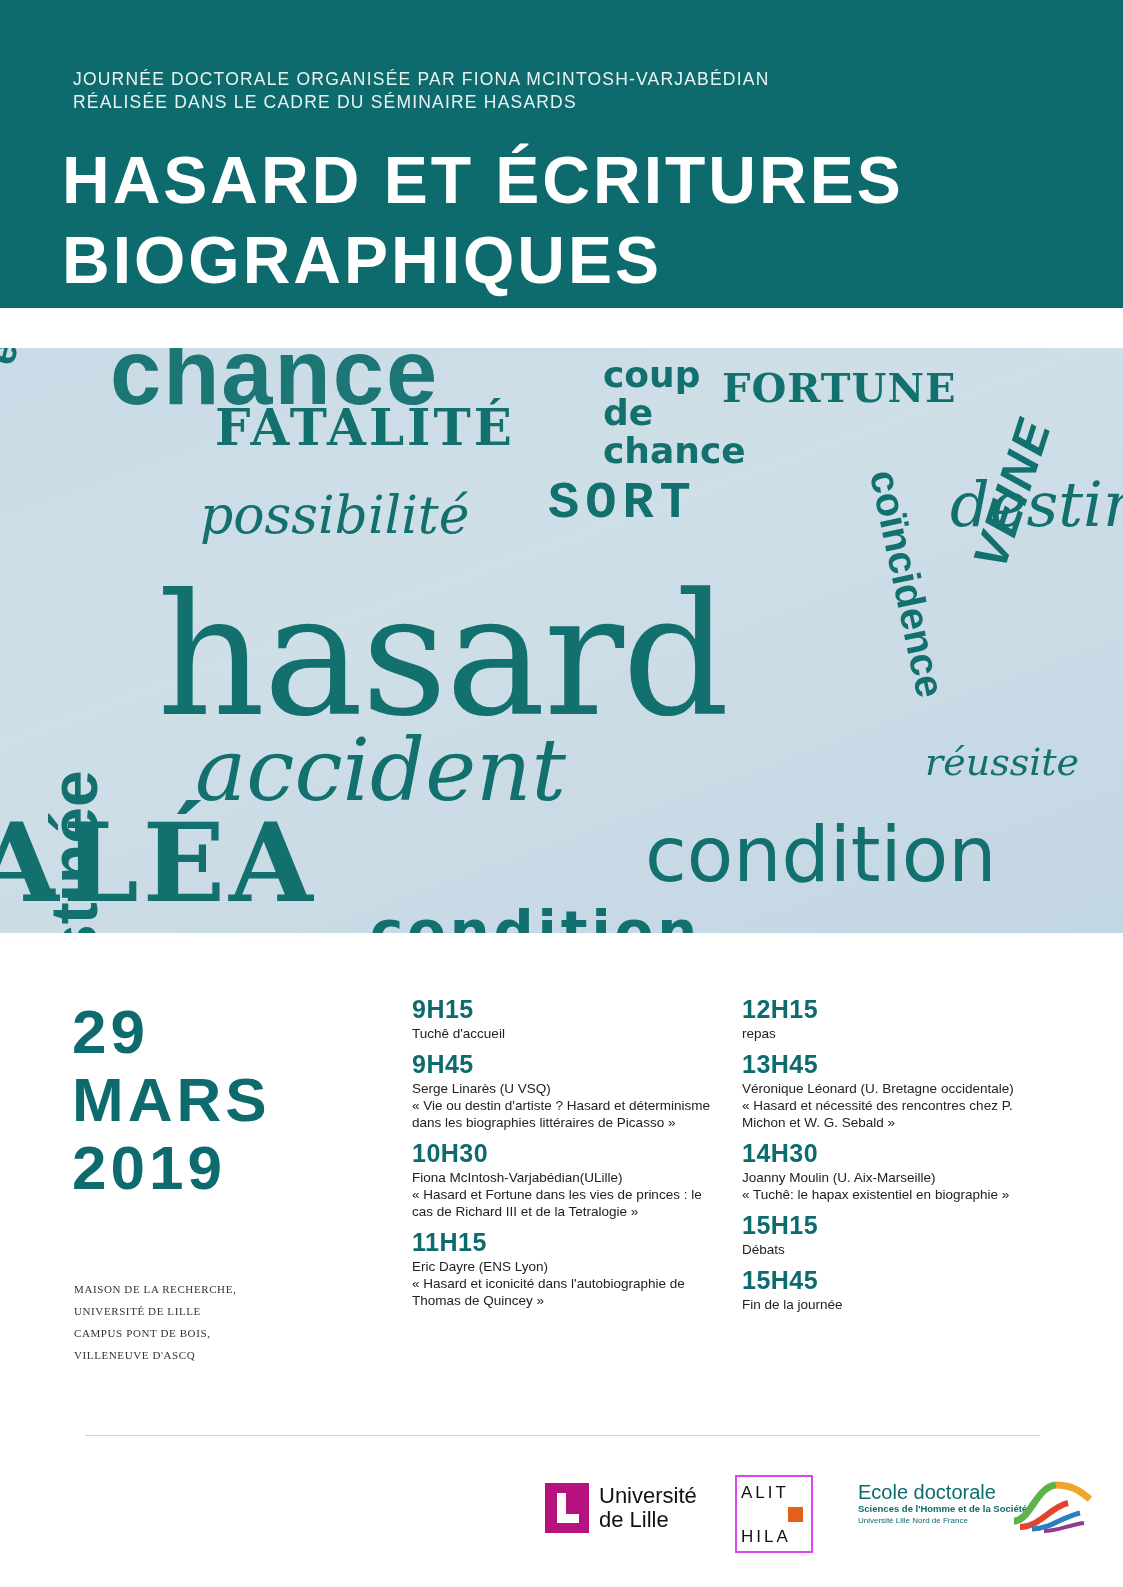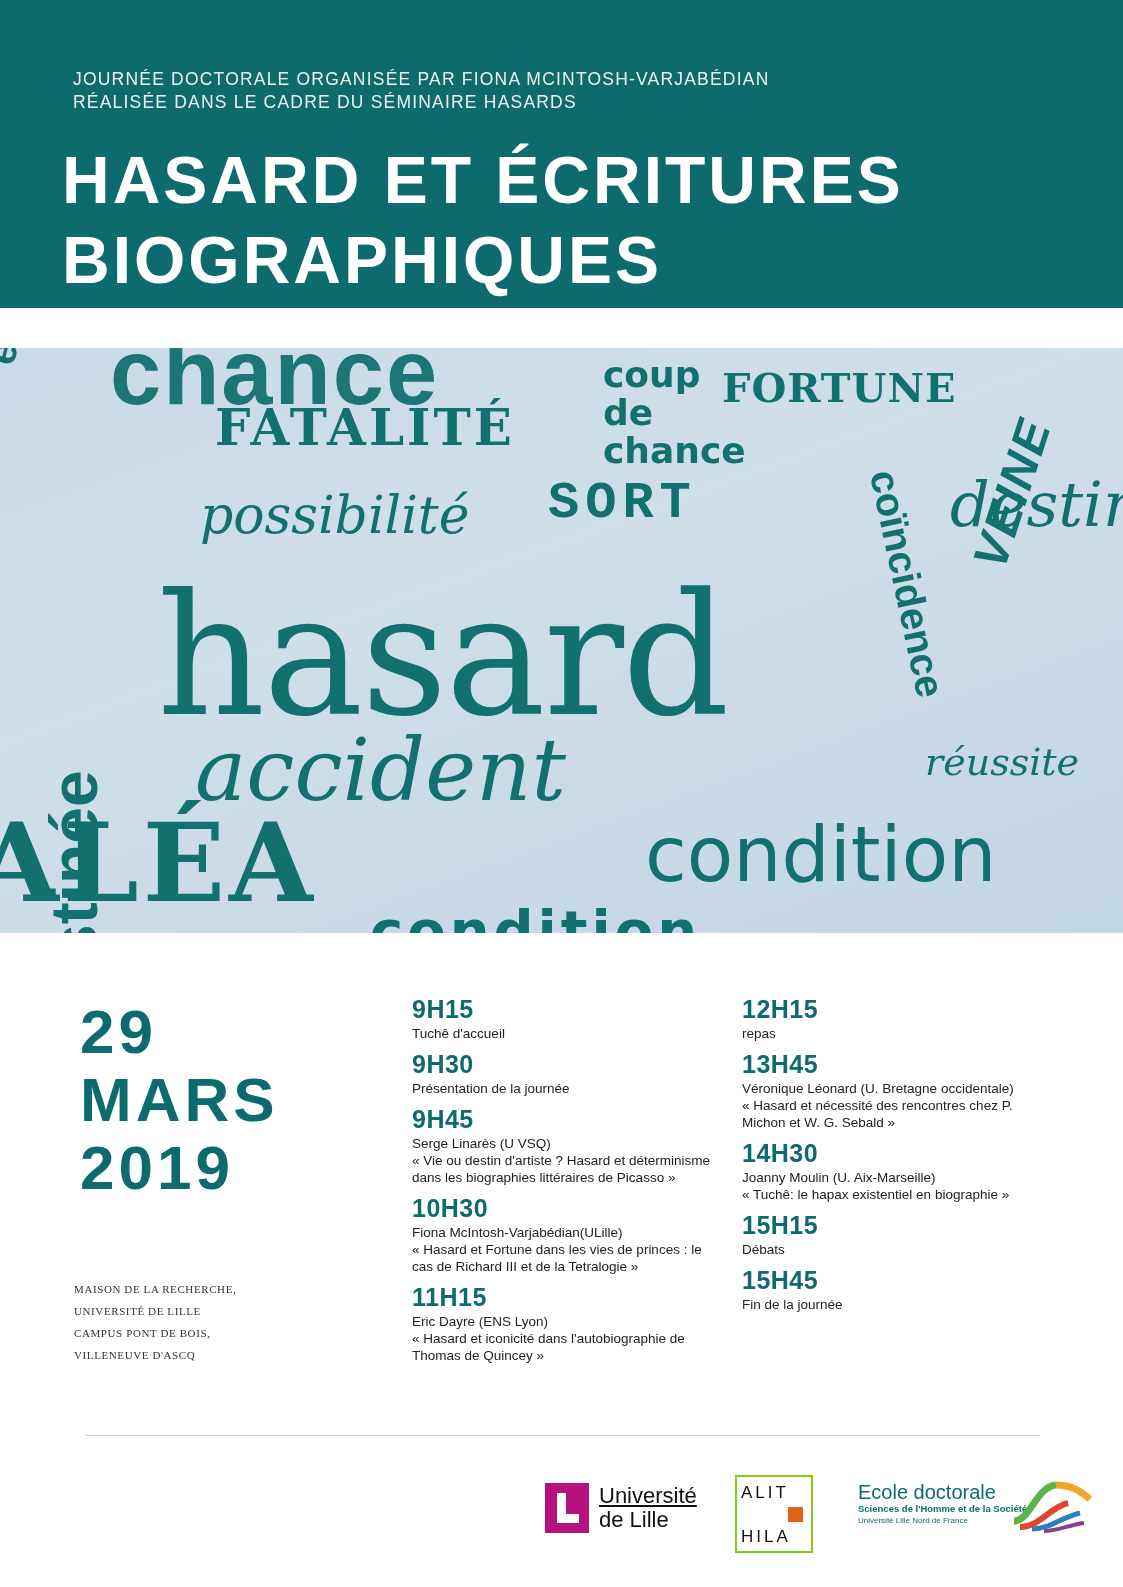--- a/index.html
+++ b/index.html
@@ -54,21 +54,21 @@
   .w-accident { left:195px; top:372px; font-size:86px; font-family:"DejaVu Serif", serif; font-style:italic;}
   .w-reussite { left:925px; top:392px; font-size:38px; font-style:italic; font-family:"DejaVu Serif", serif;}
   .w-condition{ left:645px; top:462px; font-size:76px; font-family:"DejaVu Sans", sans-serif;}
   .w-alea     { left:-25px; top:452px; font-size:108px; font-weight:700; font-family:"DejaVu Serif", serif; letter-spacing:4px;}
   .w-malchance{ left:370px; top:550px; font-size:56px; font-weight:700; letter-spacing:4px; font-family:"DejaVu Sans", sans-serif;}
 
   
   .body { position:absolute; left:0; top:933px; width:1123px; height:654px; background:#fff; }
 
   .date-block { position:absolute; left:72px; top:65px; width:290px; color:#0d6a6d; }
-  .date-line { font-size:62px; font-weight:700; line-height:68px; letter-spacing:4px;margin-left:8px; }
+  .date-line { font-size:62px; font-weight:700; line-height:68px; letter-spacing:4px; }
   .venue { position:absolute; left:74px; top:345px; width:300px;
            font-size:11px; line-height:22px; letter-spacing:.6px; color:#333; text-transform:uppercase;font-family:Liberation Serif, serif;}
 
   .col { position:absolute; top:60px; }
   .col-1 { left:412px; width:300px; }
   .col-2 { left:742px; width:312px; }
 
   .slot { margin-bottom: 6px; }
   .slot .time { color:#0d6a6d; font-size:25px; font-weight:700; line-height:32px; letter-spacing:.5px; }
   .slot .desc { color:#222; font-size:13.5px; line-height:17px; }
@@ -78,24 +78,24 @@
   .divider { position:absolute; left:85px; top:502px; width:955px; height:1px; background:#cfd6d8; }
 
   
   .logos { position:absolute; left:0; top:530px; width:1123px; height:120px; }
 
   .logo-lille { position:absolute; left:545px; top:20px; display:flex; align-items:center; gap:10px;}
   .logo-lille .mark { width:44px; height:50px; background:#b5127d; position:relative;}
   .logo-lille .mark:after{ content:""; position:absolute; left:12px; top:10px; width:9px; height:30px; background:#fff;}
   .logo-lille .mark:before{ content:""; position:absolute; left:12px; top:31px; width:22px; height:9px; background:#fff;}
   .logo-lille .txt { color:#111; }
-  .logo-lille .l1 { font-size:22px; line-height:24px;text-decoration:underline; }
+  .logo-lille .l1 { font-size:22px; line-height:24px; }
   .logo-lille .l2 { font-size:22px; line-height:24px; }
 
-  .logo-alithila { position:absolute; left:735px; top:12px; width:78px; height:78px; border:2px solid #84cc16; }
+  .logo-alithila { position:absolute; left:735px; top:12px; width:78px; height:78px; border:2px solid #d946ef; }
   .logo-alithila .a { position:absolute; left:4px; top:6px; font-size:17px; letter-spacing:3px; font-weight:400; color:#111;}
   .logo-alithila .b { position:absolute; left:4px; bottom:4px; font-size:17px; letter-spacing:3px; font-weight:400; color:#111;}
   .logo-alithila .sq { position:absolute; right:8px; top:30px; width:15px; height:15px; background:#e2601a;}
 
   .logo-ed { position:absolute; left:858px; top:18px; }
   .logo-ed .l1 { font-size:20px; color:#0d6a6d; line-height:22px; }
   .logo-ed .l2 { font-size:9.5px; color:#0d6a6d; line-height:12px; font-weight:700;}
   .logo-ed .l3 { font-size:8px; color:#0d6a6d; line-height:11px; }
   .logo-ed .swoosh { position:absolute; left:152px; top:-4px; width:92px; height:56px;}
 </style>
@@ -146,24 +146,20 @@
       <div>CAMPUS PONT DE BOIS,</div>
       <div>VILLENEUVE D'ASCQ</div>
     </div>
 
     <div class="col col-1">
       <div class="slot">
         <div class="time">9H15</div>
         <div class="desc">Tuchê d'accueil</div>
       </div>
       <div class="slot">
-        <div class="time">9H30</div>
-        <div class="desc">Présentation de la journée</div>
-      </div>
-      <div class="slot">
         <div class="time">9H45</div>
         <div class="speaker">Serge Linarès (U VSQ)</div>
         <div class="talk">« Vie ou destin d'artiste ? Hasard et déterminisme dans les biographies littéraires de Picasso »</div>
       </div>
       <div class="slot">
         <div class="time">10H30</div>
         <div class="speaker">Fiona McIntosh-Varjabédian(ULille)</div>
         <div class="talk">« Hasard et Fortune dans les vies de princes : le cas de Richard III et de la Tetralogie »</div>
       </div>
       <div class="slot">

